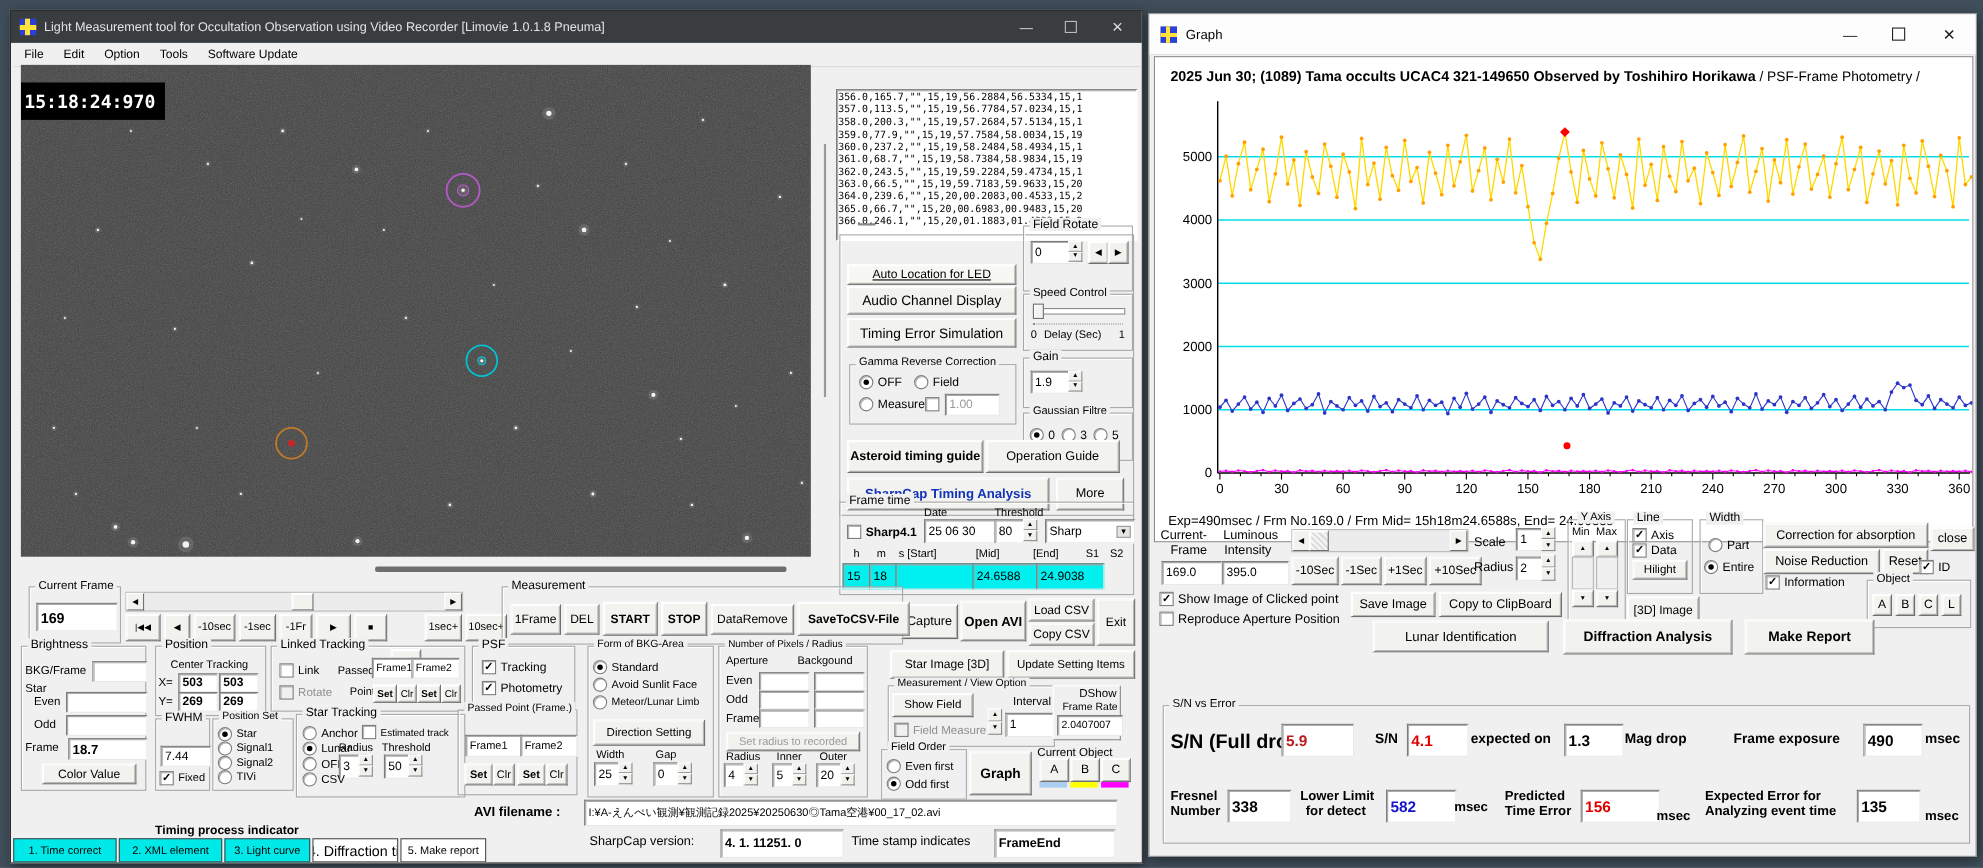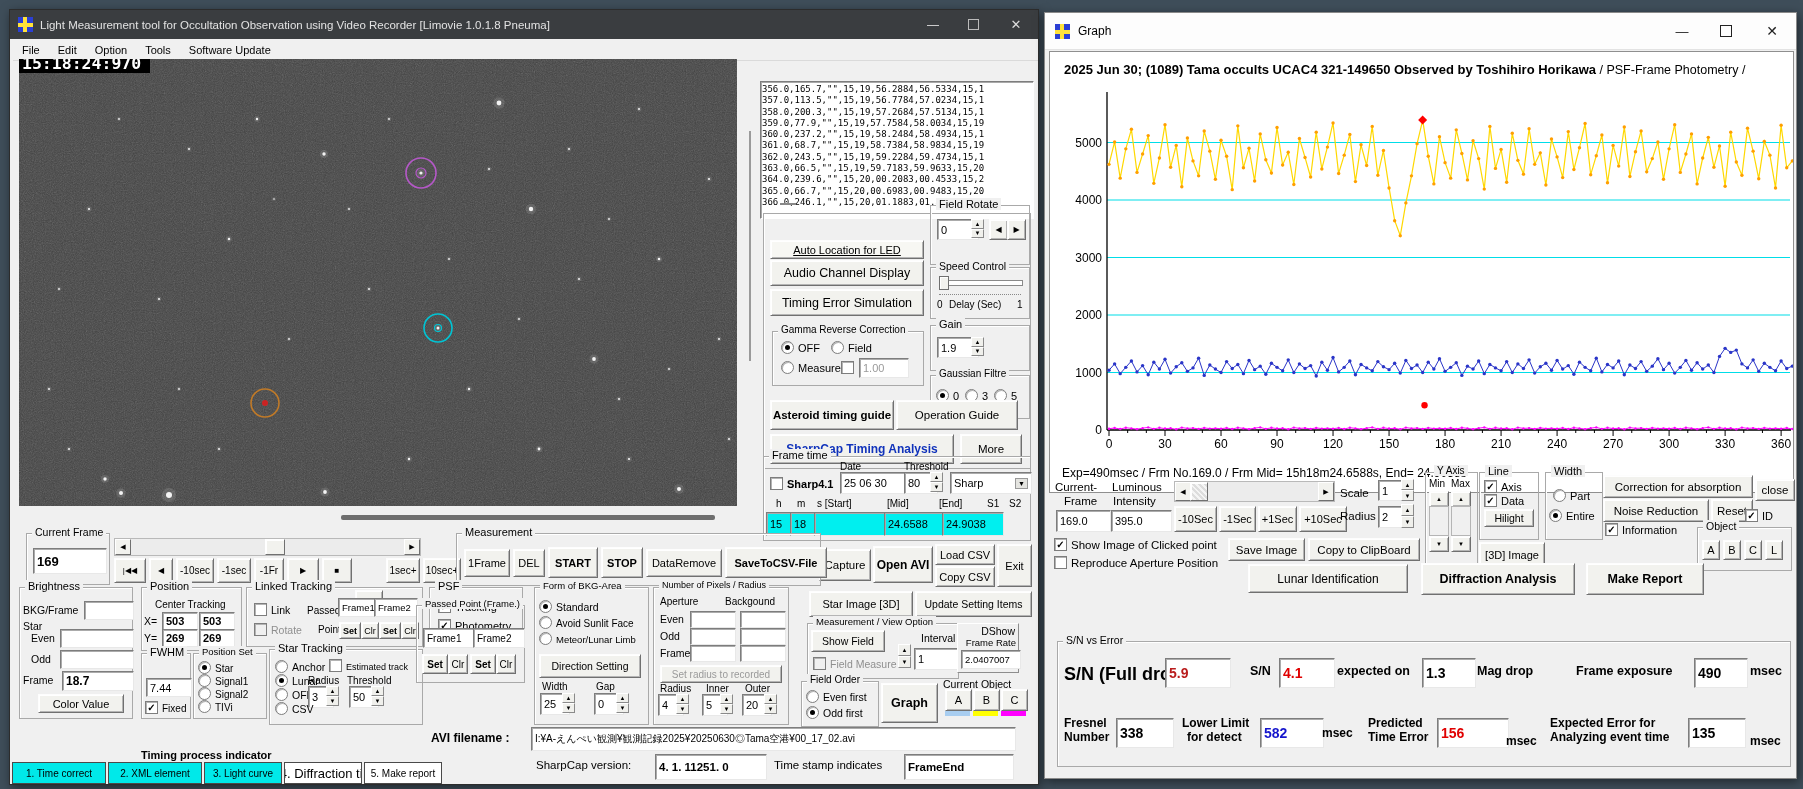--- a/index.html
+++ b/index.html
@@ -5,21 +5,21 @@
   html,body{margin:0;padding:0}
   body{width:1803px;height:789px;background:#3f4e5a;font-family:"Liberation Sans",sans-serif;font-size:11px;color:#000;position:relative;overflow:hidden}
   .abs{position:absolute}
   .win{position:absolute;background:#f0f0f0;box-shadow:2px 3px 10px rgba(0,0,0,.5)}
   .lb{position:absolute;white-space:nowrap}
   .btn{position:absolute;display:flex;align-items:center;justify-content:center;background:#f2f2ee;border:1px solid #707070;border-top-color:#fdfdfd;border-left-color:#fdfdfd;box-shadow:inset 1px 1px 0 #fff,inset -1px -1px 0 #b5b5b5;white-space:nowrap;overflow:hidden;cursor:default}
   .fld{position:absolute;background:#fff;border:1px solid #7d7d7d;border-bottom-color:#e8e8e8;border-right-color:#e8e8e8;box-shadow:inset 1px 1px 0 #ababab;display:flex;align-items:center;padding:0 3px;white-space:nowrap;overflow:hidden}
   .cy{background:#00efef}
   .grp{position:absolute;border:1px solid #a9a9a9;box-shadow:inset 1px 1px 0 #fff}
   .grp>b.t{position:absolute;top:-8px;left:5px;background:#f0f0f0;padding:0 3px;font-weight:normal;font-size:11px;white-space:nowrap}
-  .chk,.radio{position:absolute;display:inline-flex;align-items:flex-end;gap:4px;white-space:nowrap}
+  .chk,.radio{position:absolute;display:inline-flex;align-items:center;gap:4px;white-space:nowrap}
   .chk i,.radio i{width:11px;height:11px;background:#fff;border:1px solid #7d7d7d;box-shadow:inset 1px 1px 0 #b3b3b3;display:inline-flex;align-items:center;justify-content:center;font-style:normal;flex:none}
   .radio i{border-radius:50%}
   .chk[data-checked="1"] i::after{content:"✓";font-size:10px;font-weight:bold;line-height:1}
   .radio[data-checked="1"] i::after{content:"";width:5px;height:5px;border-radius:50%;background:#000}
   .dis{color:#8f8f8f}
   .dis i{background:#f0f0f0}
   .spin{position:absolute;display:flex;flex-direction:column;width:13px}
   .spin b{flex:1;display:flex;align-items:center;justify-content:center;font-size:6px;background:#f0f0ec;border:1px solid #8a8a8a;border-top-color:#fff;border-left-color:#fff;font-weight:normal}
   .menu-item{padding:3px 9px;display:inline-block}
   .list-line{line-height:11.3px;white-space:pre}
@@ -150,21 +150,21 @@
         <circle cx="500" cy="260" r="0.9" fill="#fff" opacity="0.92"></circle>
         <circle cx="590" cy="160" r="2.16" fill="#fff" opacity="0.12"></circle>
         <circle cx="590" cy="160" r="0.9" fill="#fff" opacity="0.92"></circle>
         <circle cx="402" cy="114" r="15" fill="none" stroke="#b558c8" stroke-width="1.6"></circle>
         <circle cx="402" cy="114" r="5" fill="none" stroke="#b558c8" stroke-width="1.2"></circle>
         <circle cx="419" cy="269" r="14" fill="none" stroke="#00c4d4" stroke-width="1.6"></circle>
         <circle cx="419" cy="269" r="3.5" fill="none" stroke="#00c4d4" stroke-width="1.2"></circle>
         <circle cx="246" cy="344" r="14" fill="none" stroke="#c07a28" stroke-width="1.6"></circle>
         <circle cx="246" cy="344" r="3" fill="#cc2222"></circle>
       </svg>
-    <div class="abs" style="left:0;top:0;width:128px;height:14px;background:#000;display:flex;align-items:flex-end;padding-left:3px">
+    <div class="abs" style="left:0;top:16px;width:128px;height:34px;background:#000;display:flex;align-items:center;padding-left:3px">
       <span style="color:#fff;font-family:'DejaVu Sans Mono',monospace;font-size:16.5px;font-weight:bold">15:18:24:970</span>
     </div>
   </div>
 
   <div class="abs" style="left:739px;top:121px;width:2px;height:230px;background:#9a9a9a"></div>
   <div class="abs" style="left:331px;top:505px;width:374px;height:5px;background:#6e6e6e;border-radius:2px"></div>
 
   <div id="data-list" class="abs" style="left:750px;top:71px;width:270px;height:132px;background:#fff;border:1px solid #7d7d7d;border-bottom-color:#fff;border-right-color:#fff;box-shadow:inset 1px 1px 0 #a9a9a9;font-family:'DejaVu Sans Mono',monospace;font-size:9px;padding:2px 1px;overflow:hidden">
       <div class="list-line">356.0,165.7,"",15,19,56.2884,56.5334,15,1</div>
       <div class="list-line">357.0,113.5,"",15,19,56.7784,57.0234,15,1</div>
@@ -500,21 +500,21 @@
     <span class="chk" style="left:8px;top:12px" data-checked="1">
         <i></i>
         <span>Tracking</span>
       </span>
     <span class="chk" style="left:8px;top:31px" data-checked="1">
         <i></i>
         <span>Photometry</span>
       </span>
   </div>
 
-  <div class="grp" style="left:406px;top:595px;width:107px;height:76px">
+  <div class="grp" style="left:406px;top:635px;width:107px;height:76px">
     <b class="t" style="font-size:9.5px">Passed Point (Frame.)</b>
     <span class="fld" style="left:6px;top:22px;width:44px;height:18px;font-size:10px">Frame1</span>
     <span class="fld" style="left:56px;top:22px;width:44px;height:18px;font-size:10px">Frame2</span>
     <span class="btn" style="left:5px;top:48px;width:24px;height:18px;font-weight:bold;font-size:10px">Set</span>
     <span class="btn" style="left:31px;top:48px;width:18px;height:18px;font-size:10px">Clr</span>
     <span class="btn" style="left:53px;top:48px;width:24px;height:18px;font-weight:bold;font-size:10px">Set</span>
     <span class="btn" style="left:79px;top:48px;width:18px;height:18px;font-size:10px">Clr</span>
   </div>
 
   <div class="grp" style="left:524px;top:577px;width:113px;height:136px">

